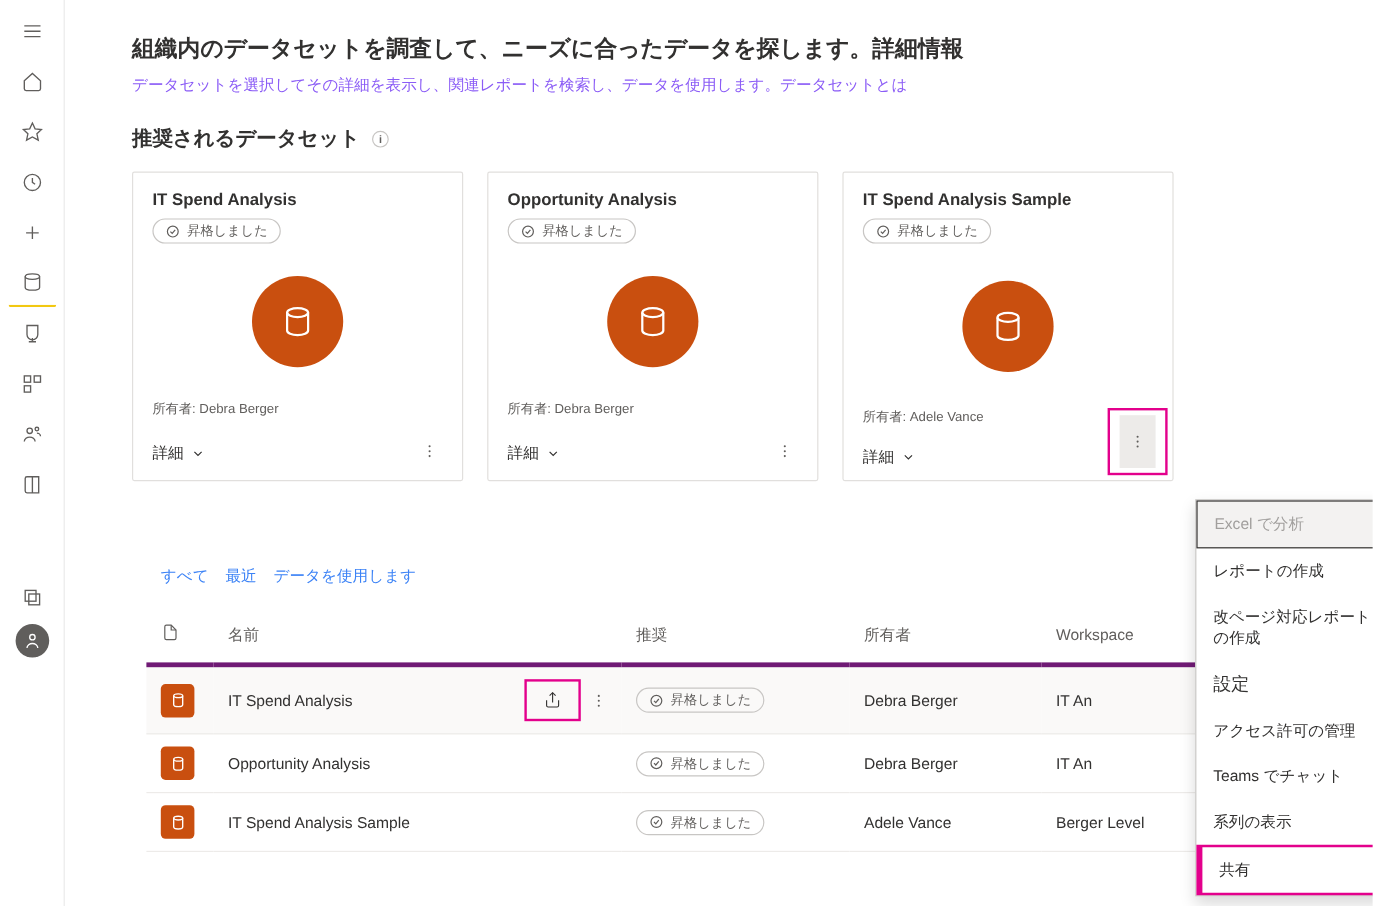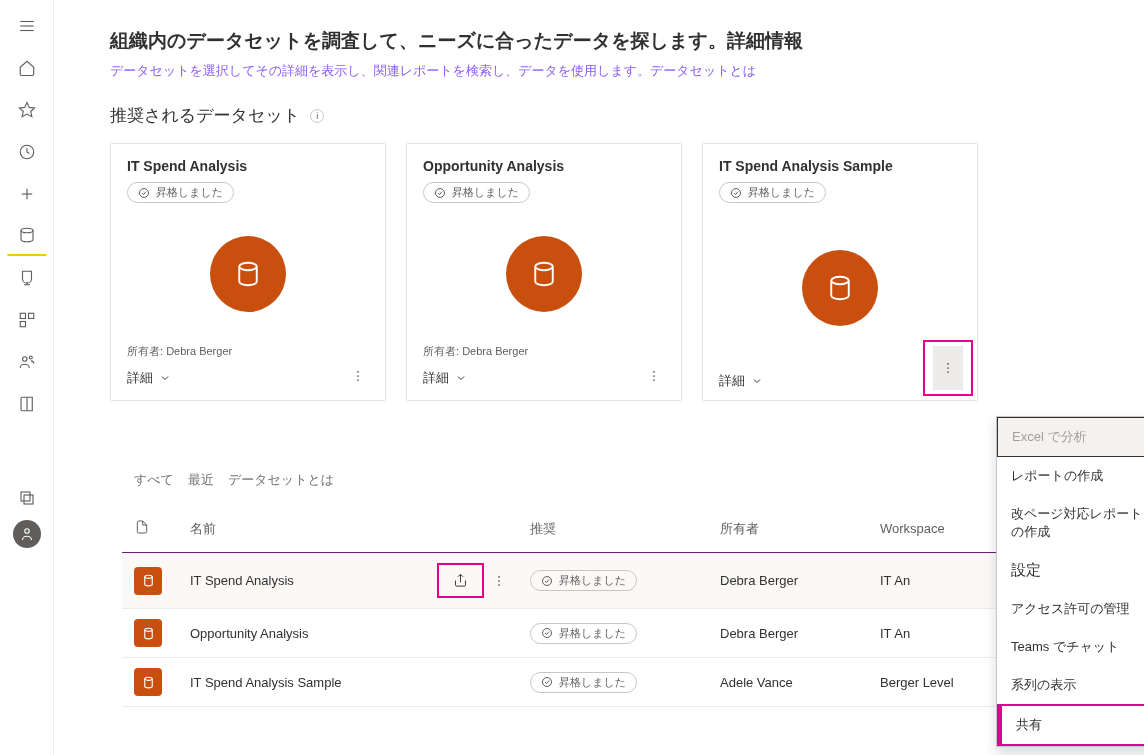--- a/index.html
+++ b/index.html
@@ -11,56 +11,56 @@
 .leftnav .nav-item { width: 40px; height: 40px; display: flex; align-items: center; justify-content: center; border-radius: 2px; cursor: pointer; color: #605e5c; }
 .leftnav .nav-item.active { background: #fff; border-bottom: 2px solid #f2c811; }
 .leftnav svg { width: 18px; height: 18px; }
 .leftnav .gap { height: 50px; }
 
 
 .main { flex: 1; padding: 28px 36px 0 56px; overflow: hidden; position: relative; }
 .page-title { font-size: 19px; font-weight: 700; margin-bottom: 8px; }
 .page-subtitle { font-size: 13px; color: #8b5cf6; margin-bottom: 24px; }
 
-.section-header { display: flex; align-items: center; gap: 10px; font-size: 17px; font-weight: 400; margin-bottom: 16px; }
+.section-header { display: flex; align-items: center; gap: 10px; font-size: 17px; font-weight: 700; margin-bottom: 16px; }
 .info-circle { width: 14px; height: 14px; border: 1px solid #c8c6c4; border-radius: 50%; display: inline-flex; align-items: center; justify-content: center; font-size: 9px; color: #605e5c; }
 
 .cards { display: flex; gap: 20px; margin-bottom: 70px; }
 .card { width: 276px; height: 258px; border: 1px solid #e1dfdd; border-radius: 2px; background: #fff; padding: 14px 16px 10px; display: flex; flex-direction: column; position: relative; }
 .card-title { font-size: 14px; font-weight: 600; margin-bottom: 8px; }
 .badge { display: inline-flex; align-items: center; gap: 6px; border: 1px solid #c8c6c4; border-radius: 20px; padding: 2px 10px; font-size: 11px; color: #605e5c; width: fit-content; }
 .badge svg { width: 12px; height: 12px; }
 .card-icon-wrap { flex: 1; display: flex; align-items: center; justify-content: center; }
 .card-icon { width: 76px; height: 76px; border-radius: 50%; background: #c94f0f; display: flex; align-items: center; justify-content: center; }
 .card-icon svg { width: 30px; height: 30px; color: #fff; stroke: #fff; }
 .card-owner { font-size: 11px; color: #605e5c; margin-bottom: 6px; }
-.card-footer { display: flex; align-items: center; justify-content: space-between; }
+.card-footer { display: flex; align-items: center; justify-content: space-between; margin-top: 11px; }
 .details-link { display: inline-flex; align-items: center; gap: 6px; font-size: 13px; color: #323130; cursor: pointer; }
 .more-dots { cursor: pointer; color: #605e5c; padding: 4px; }
 
 
 .more-wrap-highlight { position: absolute; right: 4px; bottom: 4px; width: 50px; height: 56px; border: 2px solid #e3008c; display: flex; align-items: center; justify-content: center; }
 .more-wrap-highlight .more-btn { width: 30px; height: 44px; background: #edebe9; display: flex; align-items: center; justify-content: center; cursor: pointer; }
 
 
 .context-menu { position: absolute; top: 416px; left: 942px; width: 174px; background: #fff; border: 1px solid #c8c6c4; box-shadow: 0 6px 12px rgba(0,0,0,.15); z-index: 20; }
 .context-menu .item { padding: 10px 14px; font-size: 13px; cursor: pointer; position: relative; }
 .context-menu .item.disabled { color: #a19f9d; }
 .context-menu .item.selected { background: #f3f2f1; border: 1px solid #323130; margin: 0; }
 .context-menu .item.setting { font-size: 15px; font-weight: 400; }
 .context-menu .share-highlight { border: 2px solid #e3008c; border-left-width: 5px; }
 
 
-.tabs { display: flex; gap: 14px; font-size: 13px; color: #737373; padding: 0 24px 10px 24px; }
+.tabs { display: flex; gap: 14px; font-size: 13px; color: #3b82f6; padding: 0 24px 10px 24px; }
 .tabs .tab { cursor: pointer; padding-bottom: 6px; }
 
 
 .table-wrap { padding: 0 12px; }
 .table { width: 100%; border-collapse: collapse; font-size: 13px; }
-.table thead th { text-align: left; font-weight: 400; color: #605e5c; padding: 14px 12px; border-bottom: 1px solid #701a75; }
+.table thead th { text-align: left; font-weight: 400; color: #605e5c; padding: 14px 12px; border-bottom: 4px solid #701a75; }
 .table tbody td { padding: 10px 12px; border-bottom: 1px solid #edebe9; color: #323130; vertical-align: middle; }
 .row-icon { width: 28px; height: 28px; border-radius: 4px; background: #c94f0f; display: flex; align-items: center; justify-content: center; }
 .row-icon svg { width: 15px; height: 15px; stroke: #fff; color: #fff; }
 .row-hover td { background: #faf9f8; }
 .row-badge { display: inline-flex; align-items: center; gap: 6px; border: 1px solid #c8c6c4; border-radius: 20px; padding: 2px 10px; font-size: 11px; color: #605e5c; }
 .action-highlight { display: inline-flex; align-items: center; justify-content: center; gap: 10px; border: 2px solid #e3008c; padding: 8px 14px; }
 .action-highlight svg { width: 15px; height: 15px; }
 
 .col-icon { width: 56px; }
 .col-name { width: 340px; }
@@ -241,20 +241,21 @@
           <span>昇格しました</span>
         </div>
         <div class="card-icon-wrap">
             <div class="card-icon">
           <svg viewBox="0 0 24 24" fill="none" stroke="currentColor" stroke-width="1.5">
                 <ellipse cx="12" cy="6" rx="7" ry="3"></ellipse>
                 <path d="M5 6v12c0 1.7 3.1 3 7 3s7-1.3 7-3V6"></path>
               </svg>
         </div>
           </div>
+        <div class="card-owner"><span>所有者:</span> <span>Adele Vance</span></div>
         <div class="card-footer">
           <div class="details-link">
             <span>詳細</span>
             <svg width="12" height="12" viewBox="0 0 24 24" fill="none" stroke="currentColor" stroke-width="2">
                 <polyline points="6 9 12 15 18 9"></polyline>
               </svg>
           </div>
         </div>
         <div class="more-wrap-highlight">
           <div class="more-btn">
@@ -264,21 +265,21 @@
                 <circle cx="12" cy="19" r="1.5"></circle>
               </svg>
           </div>
         </div>
       </div>
     </div>
 
     <div class="tabs">
       <div class="tab">すべて</div>
       <div class="tab">最近</div>
-      <div class="tab">データセットとは</div>
+      <div class="tab">データを使用します</div>
     </div>
 
     <div class="table-wrap">
       <table class="table">
         <thead>
           <tr>
             <th class="col-icon">
               <svg width="16" height="16" viewBox="0 0 24 24" fill="none" stroke="#605e5c" stroke-width="1.5">
                   <path d="M13 3H7a2 2 0 0 0-2 2v14a2 2 0 0 0 2 2h10a2 2 0 0 0 2-2V9z"></path>
                   <polyline points="13 3 13 9 19 9"></polyline>

